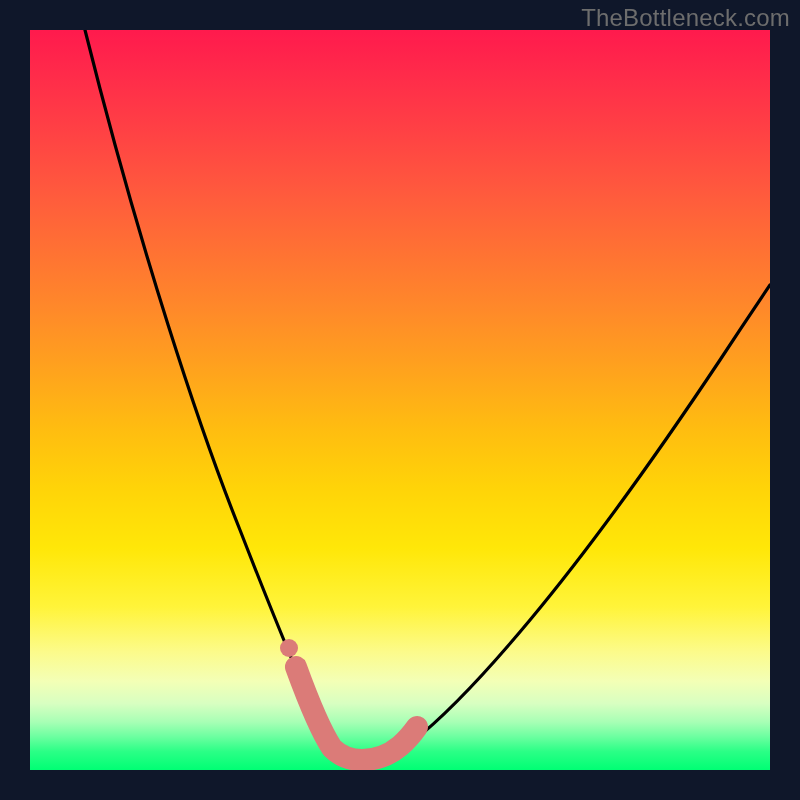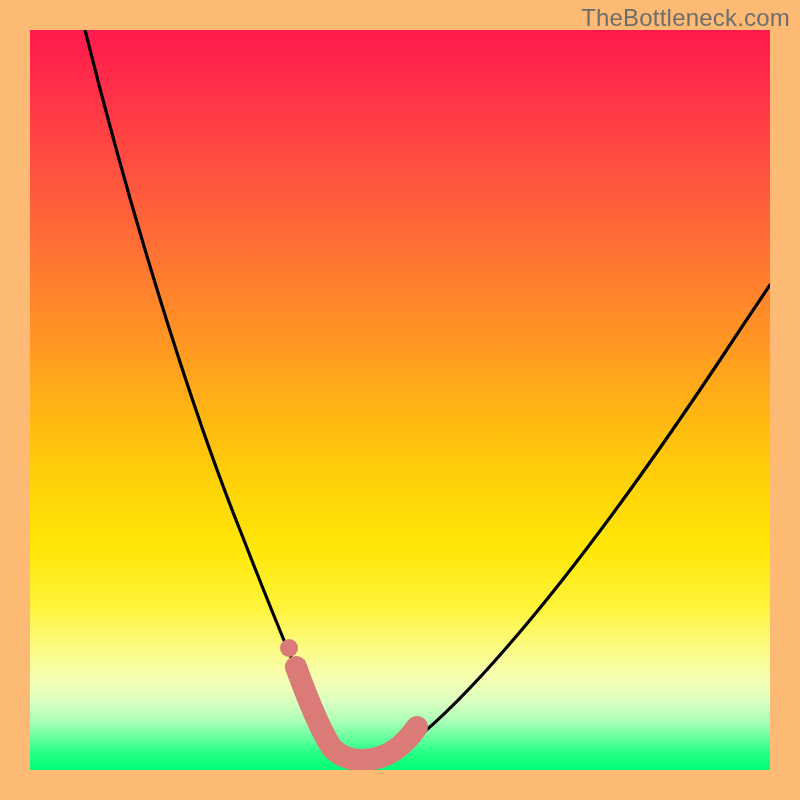--- a/index.html
+++ b/index.html
@@ -10,21 +10,21 @@
     background: #000;
     font-family: Arial, Helvetica, sans-serif;
     overflow: hidden;
   }
   .frame {
     position: absolute;
     left: 0;
     top: 0;
     width: 800px;
     height: 800px;
-    background: #fdba74;
+    background: #0f172a;
   }
   .plot-area {
     position: absolute;
     left: 30px;
     top: 30px;
     width: 740px;
     height: 740px;
     overflow: hidden;
   }
   .gradient {

